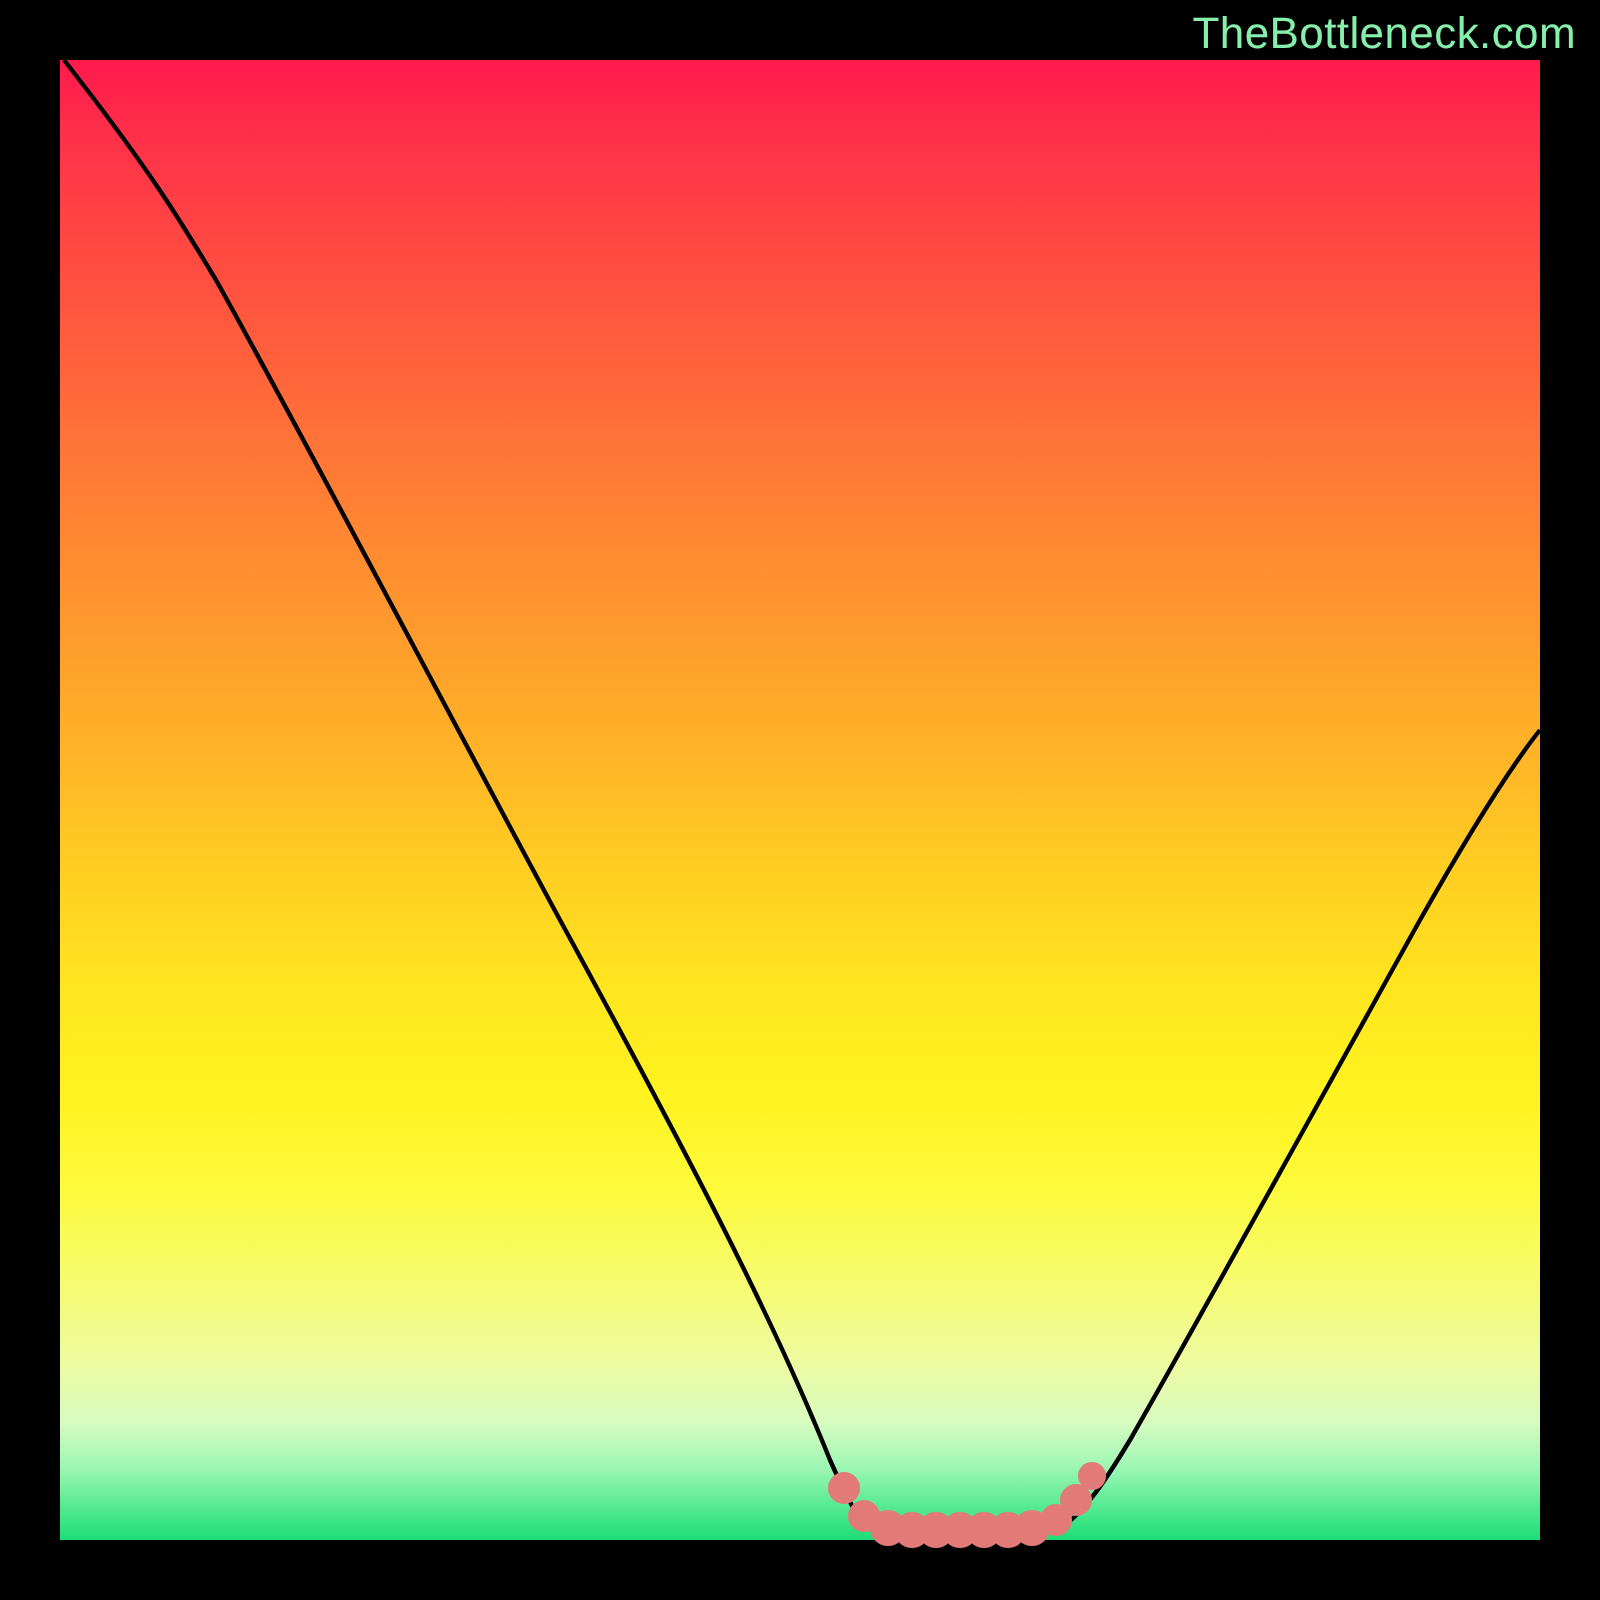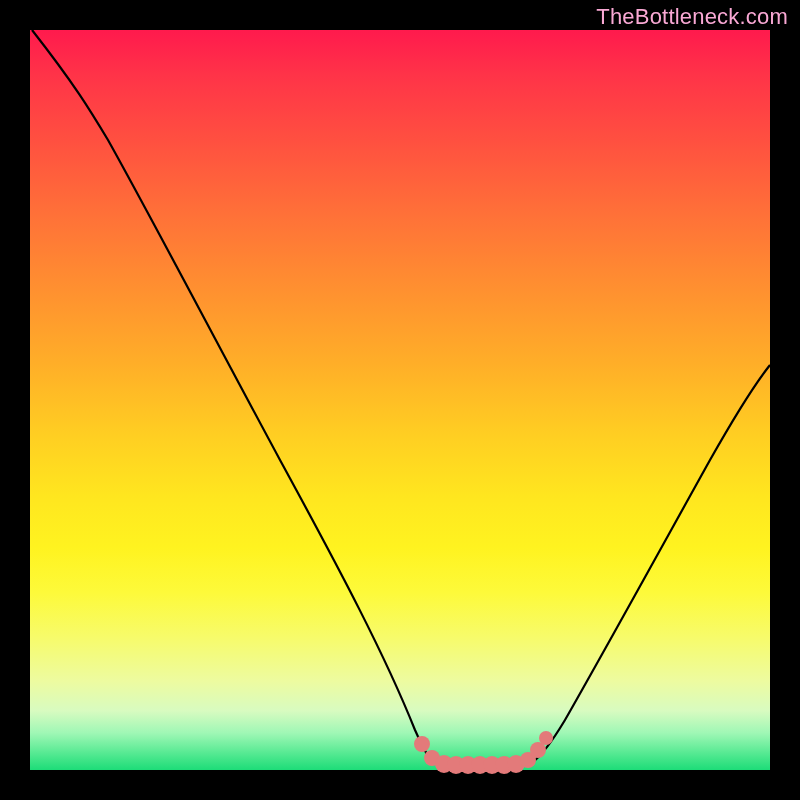--- a/index.html
+++ b/index.html
@@ -43,21 +43,21 @@
       #d8fbc0 92%,
       #9ff7b5 95%,
       #4fe88f 98%,
       #1ddc78 100%
     );
   }
   .watermark {
     position: absolute;
     top: 4px;
     right: 12px;
-    color: #f9a8d4;
+    color: #86efac;
     font-size: 22px;
     font-weight: 400;
     letter-spacing: 0.2px;
     user-select: none;
   }
   svg.overlay {
     position: absolute;
     left: 30px;
     top: 30px;
     width: 740px;

